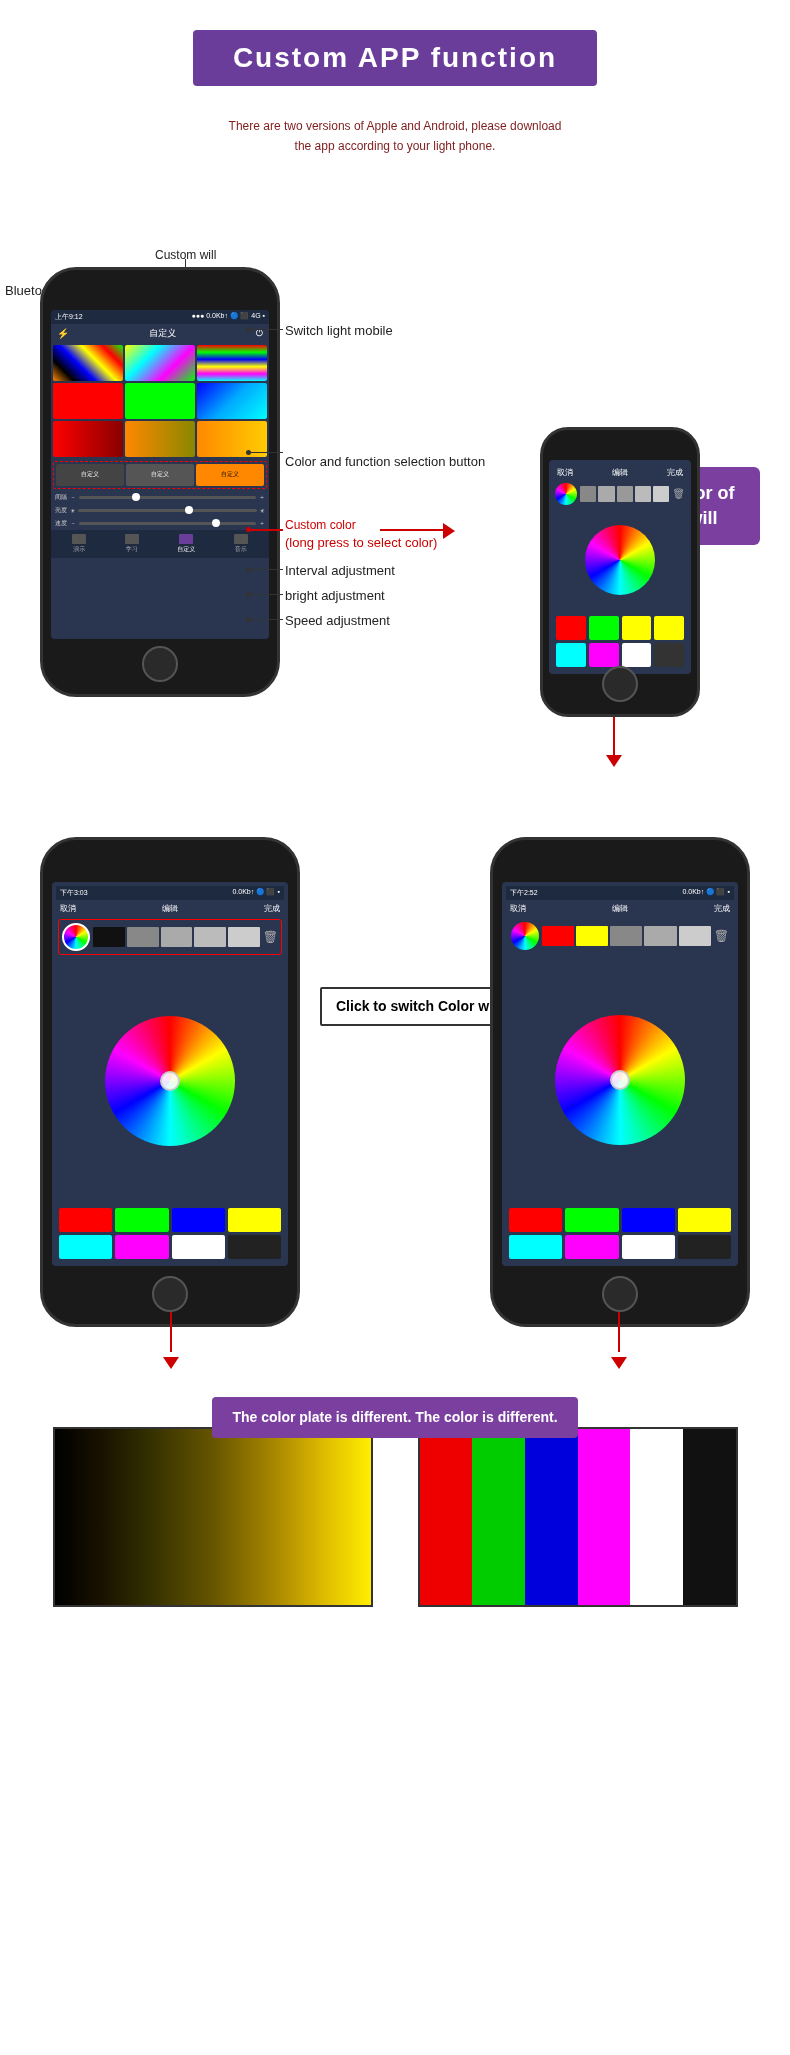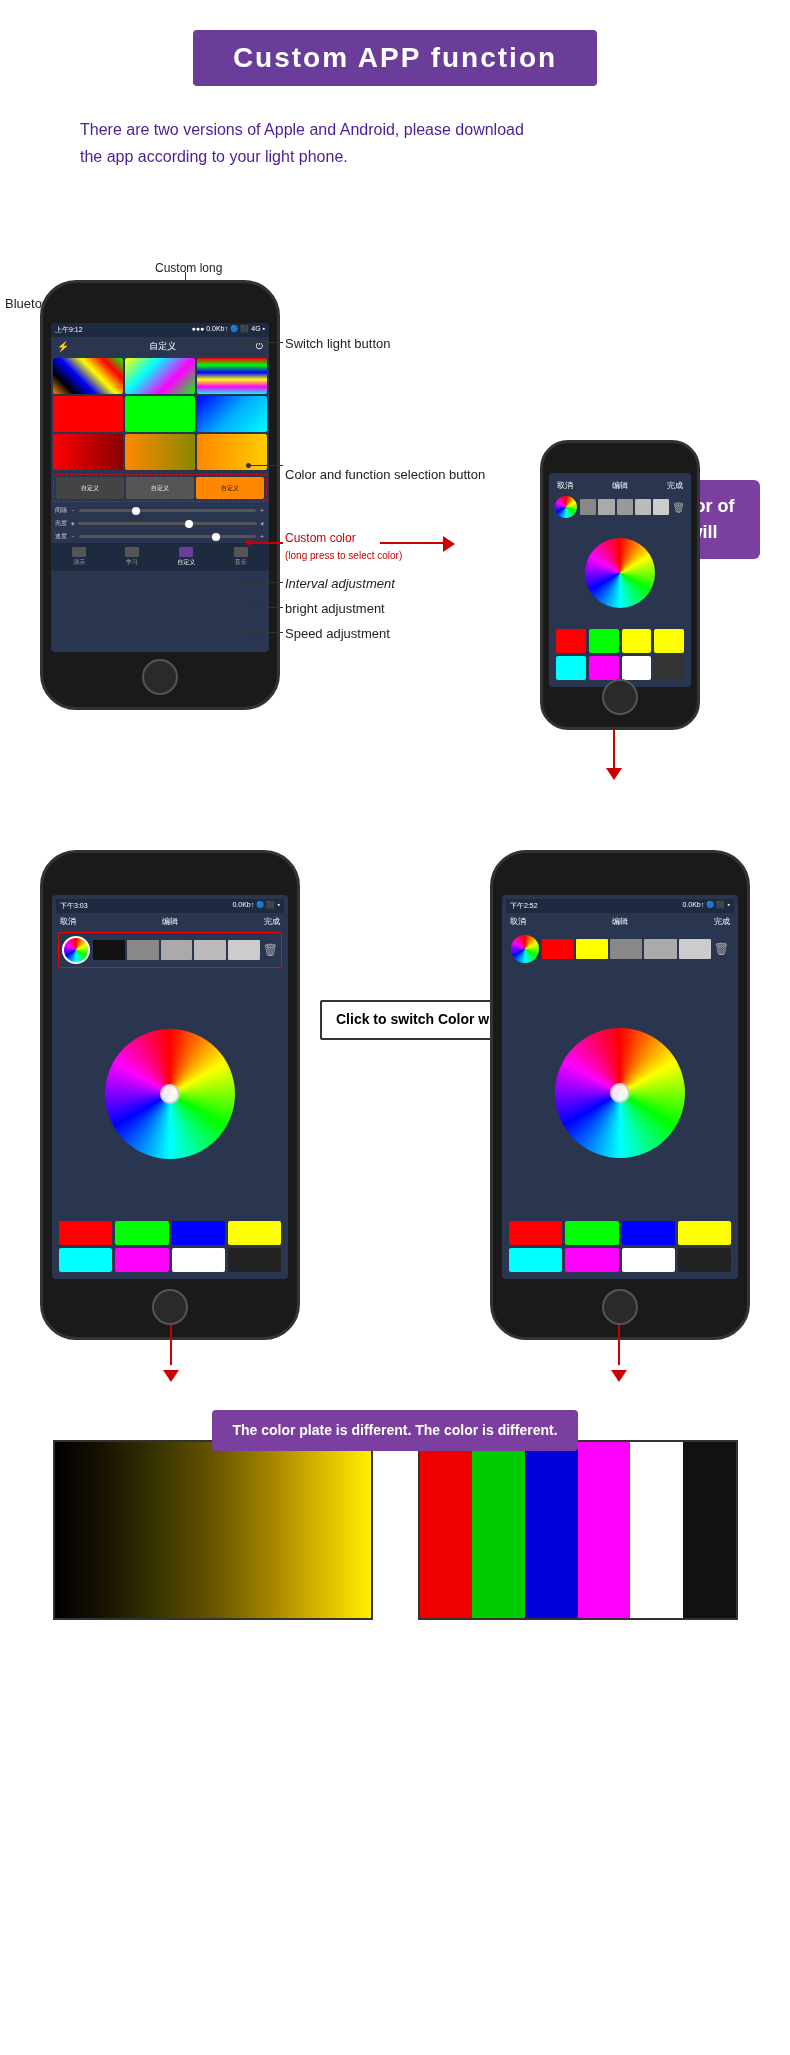--- a/index.html
+++ b/index.html
@@ -20,22 +20,23 @@
       background: #6a3d9a;
       color: #fff;
       font-size: 28px;
       font-weight: bold;
       padding: 12px 40px;
       border-radius: 4px;
       letter-spacing: 2px;
     }
 
     .subtitle {
-      font-size: 16px;
-      color: #4c1d95;
+      text-align: center;
+      font-size: 12px;
+      color: #7f1d1d;
       line-height: 1.7;
       padding: 10px 80px 30px;
     }
 
     
     .section1 {
       position: relative;
       width: 790px;
       height: 600px;
       margin-bottom: 20px;
@@ -374,21 +375,21 @@
   <span>the app according to your light phone.</span>
 </div>
 
 <div class="section1">
 
   <div class="annotation" style="left:5px; top:95px;">Bluetooth status button</div>
 
   <div class="pointer-line-h" style="left:120px; top:103px; width:50px;"></div>
   <div class="dot" style="left:168px; top:101px;"></div>
 
-  <div class="annotation" style="left:155px; top:60px; font-size:12px;">Custom long</div>
+  <div class="annotation" style="left:155px; top:60px; font-size:12px;">Custom will</div>
 
   <div class="pointer-line-v" style="left:185px; top:72px; height:40px;"></div>
   <div class="dot" style="left:183px; top:110px;"></div>
 
   <div class="phone-mockup main-phone">
     <div class="phone-screen">
 
       <div class="status-bar">
         <span>上午9:12</span>
         <span>●●● 0.0Kb↑ 🔵 ⬛ 4G ▪</span>
@@ -501,43 +502,43 @@
           <div class="bc-sq" style="background:#fff;"></div>
           <div class="bc-sq" style="background:#333;"></div>
         </div>
       </div>
     </div>
     <div class="phone-home-btn"></div>
   </div>
 
   <div class="annotation right-label" style="left:285px; top:135px;">
     <span>Switch light
-button</span>
+mobile</span>
   </div>
   <div class="pointer-line-h" style="left:248px; top:142px; width:35px;"></div>
   <div class="dot" style="left:246px; top:140px;"></div>
 
   <div class="annotation right-label" style="left:285px; top:266px;">
     <span>Color and function
 selection button</span>
   </div>
   <div class="pointer-line-h" style="left:248px; top:265px; width:35px;"></div>
   <div class="dot" style="left:246px; top:263px;"></div>
 
   <div class="annotation" style="left:285px; top:330px; color:#c00; font-size:12px;">
-    Custom color<br><span style="font-size:10px;">(long press to select color)</span>
+    Custom color<br><span style="font-size:13px;">(long press to select color)</span>
   </div>
 
   <div class="red-line" style="left:248px; top:342px; width:35px; height:2px;"></div>
   <div class="dot" style="left:246px; top:340px; background:#c00;"></div>
 
   <div class="red-line" style="left:380px; top:342px; width:65px; height:2px;"></div>
   <div class="arrow-right" style="left:443px; top:336px;"></div>
 
-  <div class="annotation right-label" style="left:285px; top:375px;font-style:italic;">
+  <div class="annotation right-label" style="left:285px; top:375px;">
     <span>Interval adjustment</span>
   </div>
   <div class="pointer-line-h" style="left:248px; top:382px; width:35px;"></div>
   <div class="dot" style="left:246px; top:380px;"></div>
 
   <div class="annotation right-label" style="left:285px; top:400px;">
     <span>bright adjustment</span>
   </div>
   <div class="pointer-line-h" style="left:248px; top:407px; width:35px;"></div>
   <div class="dot" style="left:246px; top:405px;"></div>

